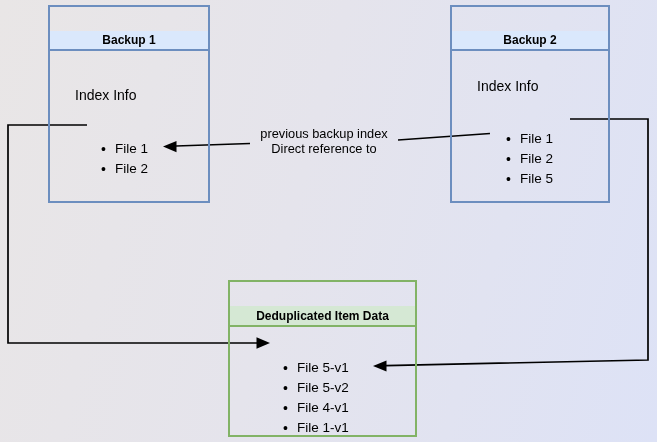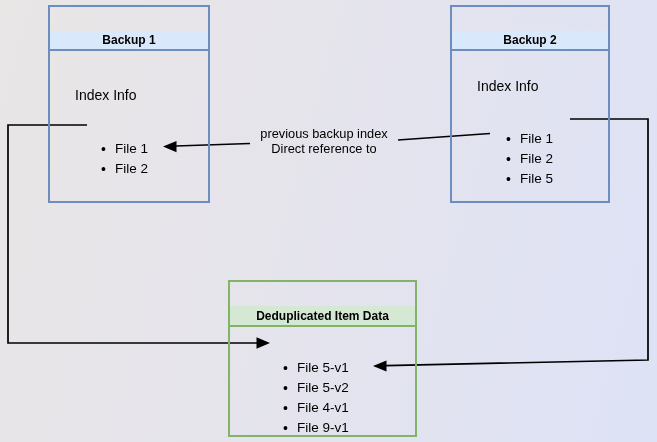--- a/index.html
+++ b/index.html
@@ -132,21 +132,21 @@
     </div>
   </div>
 
   <div class="node green" style="left:228px; top:280px; width:189px; height:157px;">
     <div class="node-header">Deduplicated Item Data</div>
     <div class="node-body">
       <ul class="file-list" style="left:67px; top:31px;">
         <li>File 5-v1</li>
         <li>File 5-v2</li>
         <li>File 4-v1</li>
-        <li>File 9-v1</li>
+        <li>File 1-v1</li>
       </ul>
     </div>
   </div>
 
   <div class="annotation">
     <div>previous backup index</div>
     <div>Direct reference to</div>
   </div>
 
 </div>

